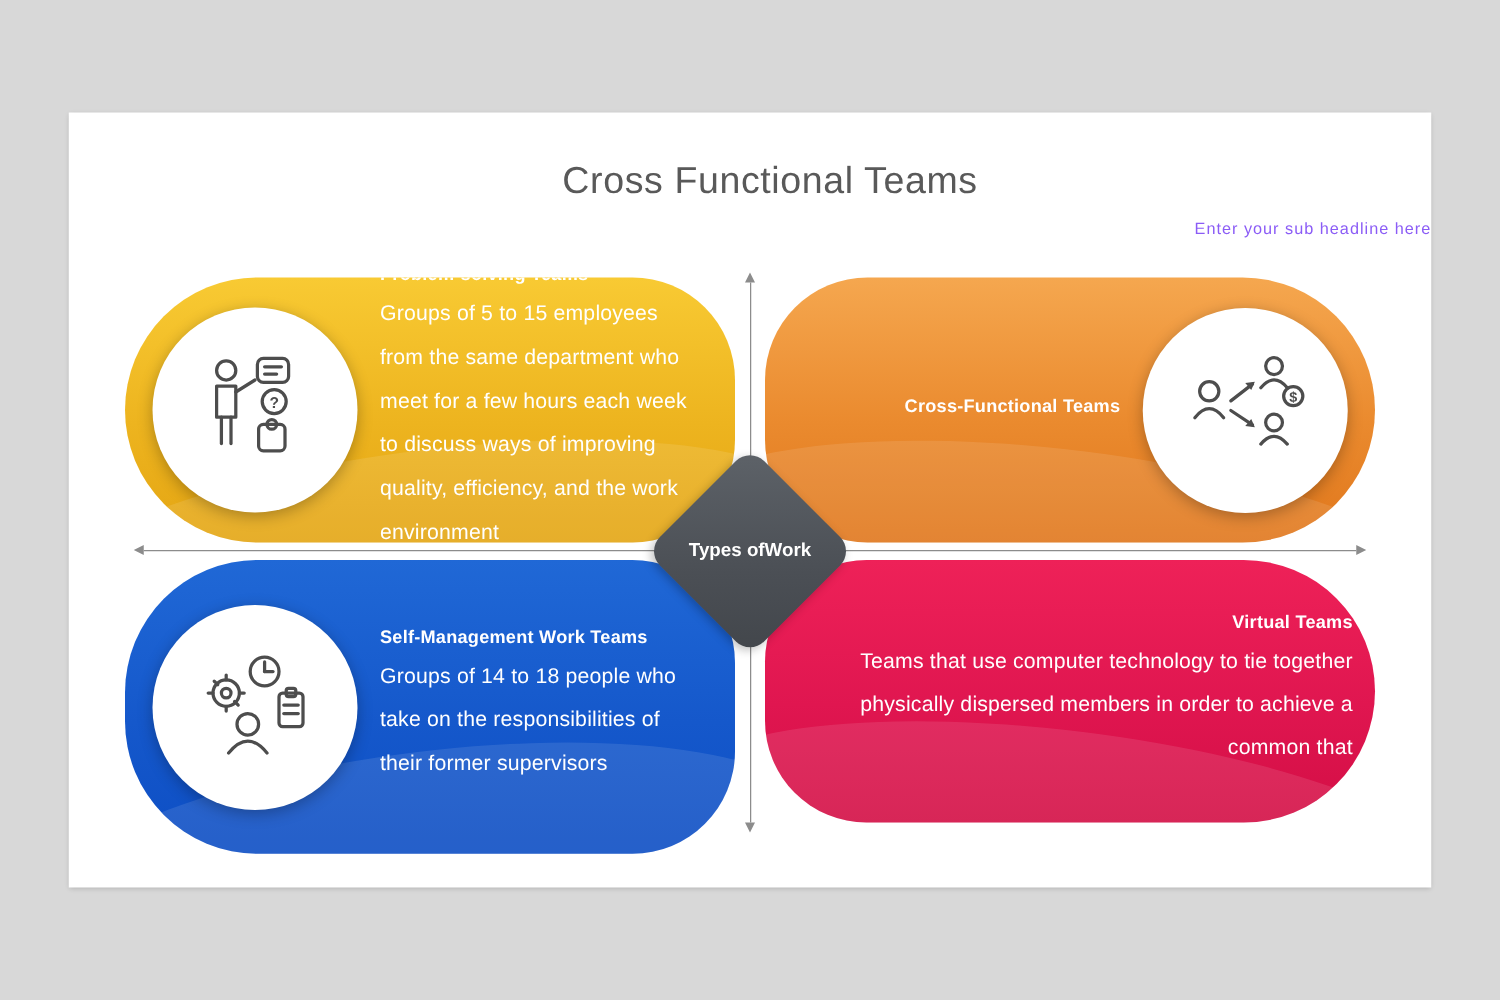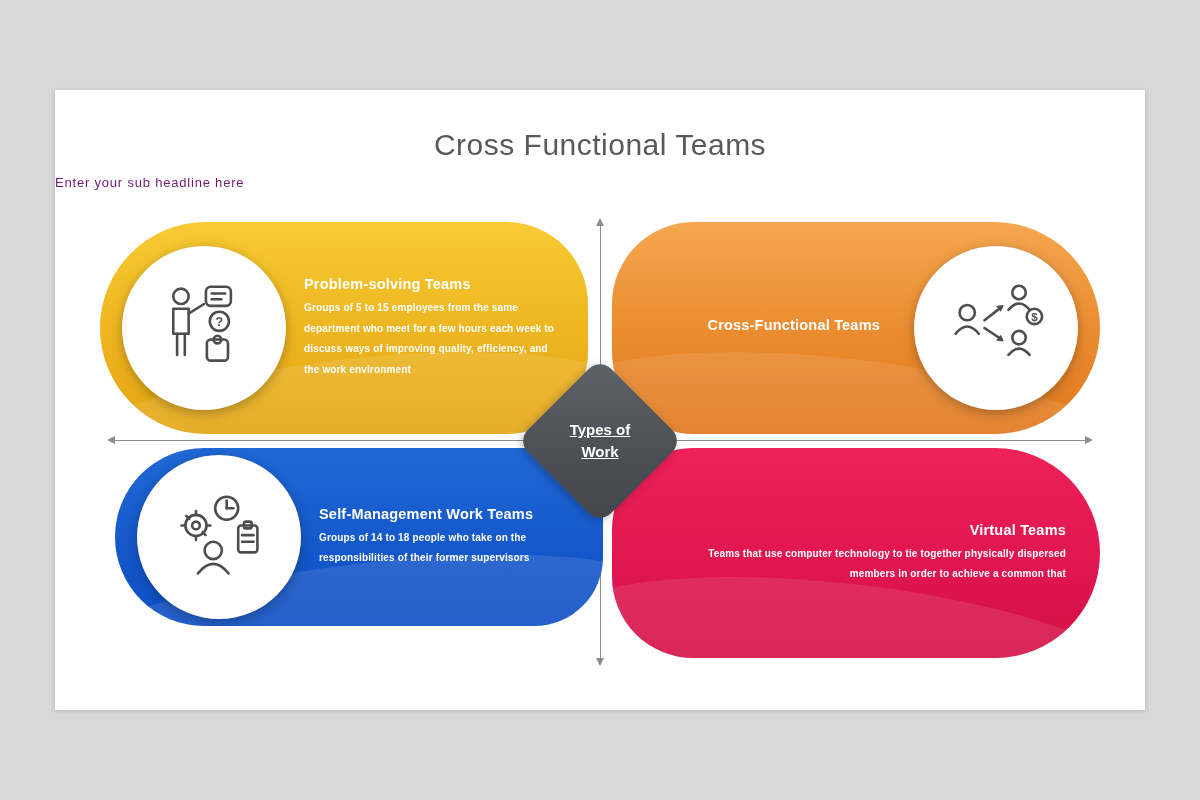--- a/index.html
+++ b/index.html
@@ -12,34 +12,34 @@
   }
   .slide {
     position: absolute;
     left: 55px; top: 90px;
     width: 1090px; height: 620px;
     background: #ffffff;
     box-shadow: 0 1px 4px rgba(0,0,0,0.18);
   }
   .page-title {
     position: absolute;
-    top: 38px; left: 0; width: 100%;
+    top: 38px; left: 16px; width: 100%;
     text-align: center;
     font-size: 30px;
     font-weight: 400;
     letter-spacing: 0.5px;
     color: #595959;
   }
   .page-subtitle {
     position: absolute;
     top: 85px; left: 0; width: 100%;
-    text-align: left;
+    text-align: right;
     font-size: 13px;
     letter-spacing: 0.8px;
-    color: #701a75;
+    color: #8b5cf6;
   }
 
   
   .axis { position: absolute; z-index: 1; }
   .axis-h {
     left: 60px; top: 350px; width: 970px; height: 0;
     border-top: 1px solid #8c8c8c;
   }
   .axis-h::before, .axis-h::after {
     content: ""; position: absolute; top: -5px;
@@ -83,21 +83,21 @@
     left: 45px; top: 132px;
     border-radius: 106px 82px 82px 106px;
     background: linear-gradient(180deg, #f8ca33 0%, #edb41f 55%, #e4a513 100%);
   }
   .pill-tr {
     left: 557px; top: 132px;
     border-radius: 82px 106px 106px 82px;
     background: linear-gradient(180deg, #f5a74f 0%, #ea8a2e 55%, #e0771c 100%);
   }
   .pill-bl {
-    left: 60px; top: 358px; height: 178px;
+    left: 45px; top: 358px; height: 235px;
     border-radius: 106px 82px 82px 106px;
     background: linear-gradient(180deg, #2068d6 0%, #1558cb 55%, #0d4ec4 100%);
     justify-content: flex-end;
   }
   .pill-br {
     left: 557px; top: 358px; height: 210px;
     border-radius: 82px 106px 106px 82px;
     background: linear-gradient(180deg, #ee2158 0%, #e01650 55%, #d30e45 100%);
   }
   .pill.right { flex-direction: row-reverse; }
@@ -111,62 +111,59 @@
     display: flex;
     align-items: center;
     justify-content: center;
     z-index: 2;
   }
   .pill.left  .icon-circle { margin-left: 22px; }
   .pill.right .icon-circle { margin-right: 22px; }
 
   .pill-text { flex: 1; z-index: 2; }
   .pill.left  .pill-text { text-align: left;  margin-left: 18px;  padding-right: 30px; }
-  .pill.right .pill-text { text-align: right; margin-right: 34px; padding-left: 48px; }
+  .pill.right .pill-text { text-align: right; margin-right: 18px; padding-left: 48px; }
 
   .pill-title {
     font-size: 14.5px;
     font-weight: 700;
     margin-bottom: 6px;
     letter-spacing: 0.2px;
   }
   .pill-desc {
-    font-size: 10px;
+    font-size: 17px;
     line-height: 2.05;
     letter-spacing: 0.15px;
-    font-weight: bold;
   }
 
   
   .diamond {
     position: absolute;
     left: 486px; top: 292px;
     width: 118px; height: 118px;
     background: linear-gradient(135deg, #5e6369 0%, #4b4f55 60%, #424categories 100%);
     background: linear-gradient(135deg, #5e6369 0%, #4b4f55 60%, #42464b 100%);
     border-radius: 16px;
     transform: rotate(45deg);
     z-index: 3;
     box-shadow: 0 3px 8px rgba(0,0,0,0.25);
   }
   .diamond-label {
     position: absolute;
     left: 475px; top: 292px;
     width: 140px; height: 118px;
     display: flex;
-    flex-direction: column;
     align-items: center;
     justify-content: center;
     z-index: 4;
     color: #ffffff;
     font-size: 15px;
     font-weight: 700;
     line-height: 1.45;
     text-align: center;
-    text-decoration: underline;
   }
 
   .icon-svg { width: 96px; height: 96px; }
   .icon-svg * { vector-effect: non-scaling-stroke; }
   .icon-stroke { fill: none; stroke: #4d4d4d; stroke-width: 2.6; stroke-linecap: round; stroke-linejoin: round; }
   .icon-text { fill: #4d4d4d; stroke: none; font-family: "Liberation Sans", sans-serif; font-weight: 700; }
 </style>
 </head>
 <body>
 

